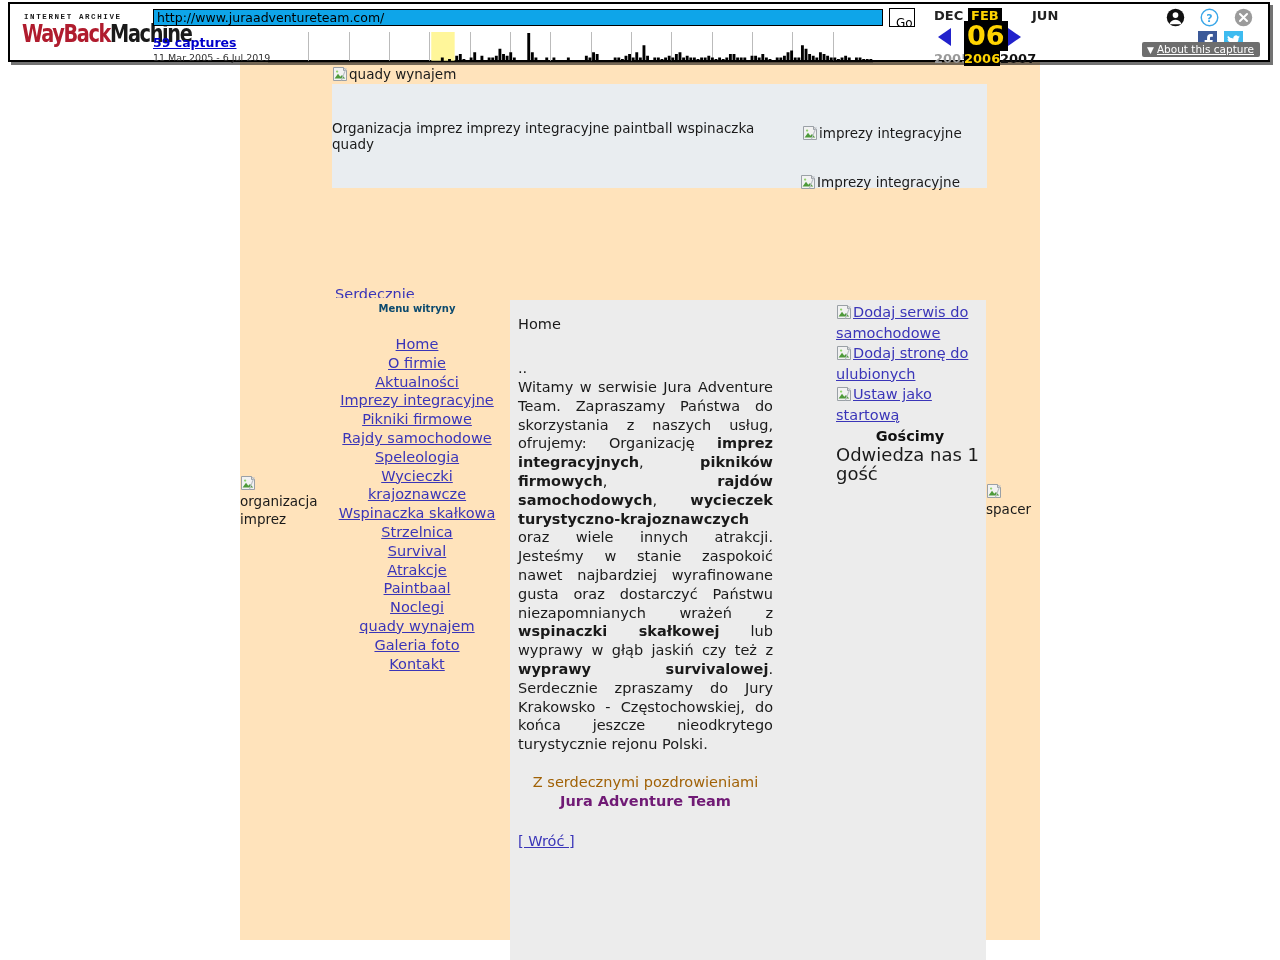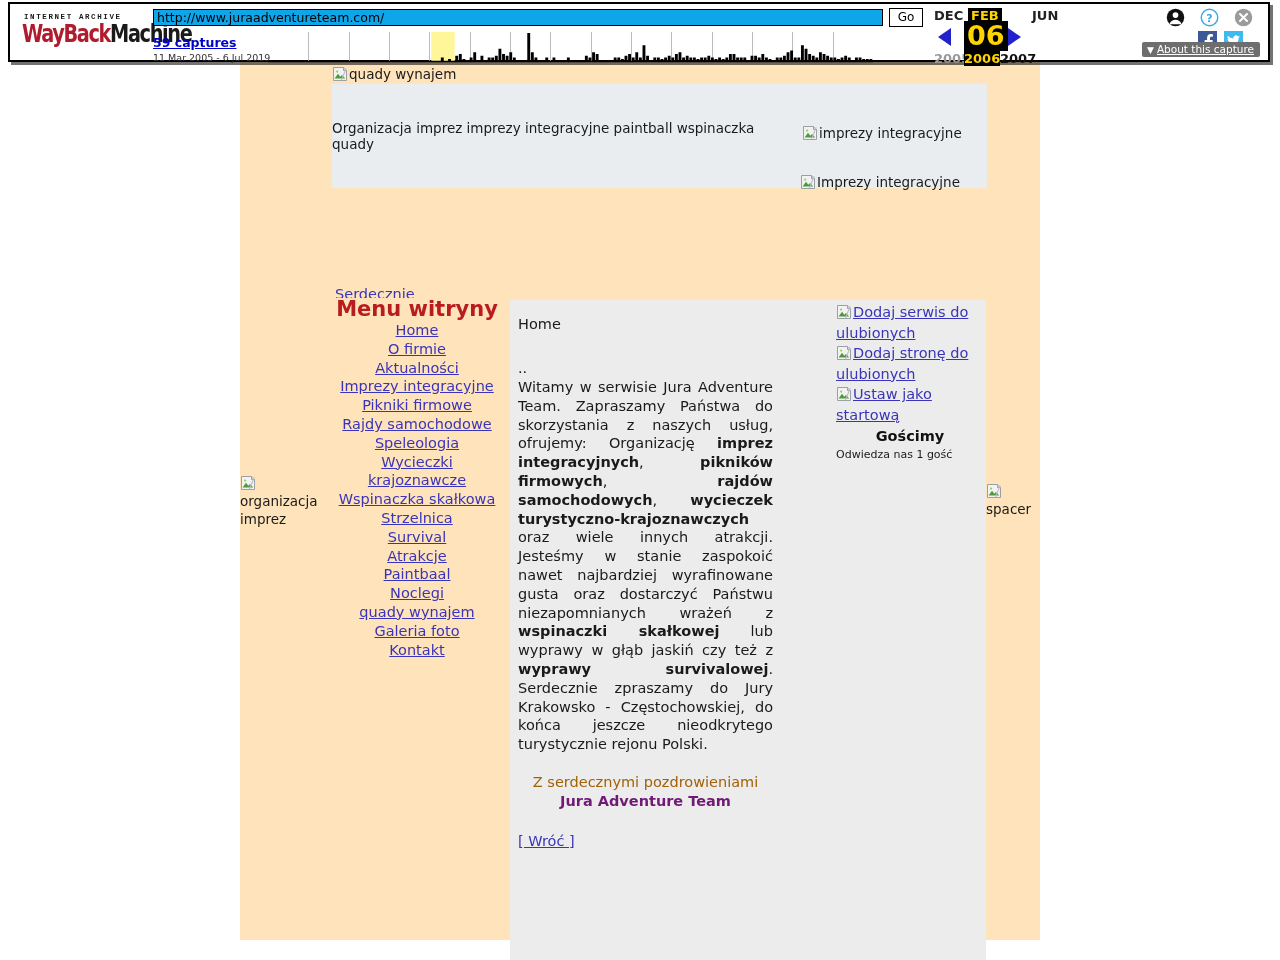--- a/index.html
+++ b/index.html
@@ -67,28 +67,28 @@
     padding: 0 3px;
     border: 1px solid #000;
     background: #0ea5e9;
     color: #000;
     box-sizing: border-box;
   }
   #wm-go-btn {
     position: absolute;
     left: 879px;
     top: 4px;
-    width: 34px;
+    width: 26px;
     height: 19px;
     font-size: 12px;
     font-family: "DejaVu Sans", sans-serif;
     border: 1px solid #000;
     background: #ffffff;
     color: #000;
-    padding: 0;
+    padding: 6px;
     line-height: 17px;
     cursor: pointer;
   }
 
   #wm-captures-link {
     position: absolute;
     left: 143px;
     top: 31px;
     font-size: 12.5px;
     font-weight: bold;
@@ -255,24 +255,24 @@
   }
 
   
   #menu {
     position: absolute;
     left: 332px; top: 238px;
     width: 170px;
     text-align: center;
   }
   #menu-title {
-    font-size: 21px;
+    font-size: 10px;
     font-weight: bold;
-    color: #b91c1c;
-    margin-bottom: 3px;
+    color: #0c4a6e;
+    margin-bottom: 17px;
     line-height: 18px;
   }
   #menu ul { list-style: none; margin: 0; padding: 0; }
   #menu li { line-height: 18.8px; }
   #menu a {
     font-size: 14.5px;
     color: #3a35b8;
     text-decoration: underline;
     cursor: pointer;
   }
@@ -339,21 +339,21 @@
   .fav-line a { color: #3a35b8; text-decoration: underline; cursor: pointer; }
   #guests-title {
     font-size: 14.5px;
     font-weight: bold;
     color: #111;
     text-align: center;
     line-height: 20px;
     margin-top: 1px;
   }
   #guests-text {
-    font-size: 11px;
+    font-size: 18px;
     line-height: 18.8px;
     color: #1a1a1a;
   }
 
   
   .brokenimg {
     display: inline-block;
     width: 16px; height: 16px;
     vertical-align: -3px;
     margin-right: 1px;
@@ -646,21 +646,21 @@
   </main>
 
   <aside id="rightcol">
     <div id="fav-links">
         <div class="fav-line"><span class="brokenimg"><svg width="16" height="16" viewBox="0 0 16 16">
               <path d="M1.5 1.5 h10 l3 3 v10 h-13 z" fill="#f2f2f2" stroke="#9aa0a6" stroke-width="1"></path>
               <path d="M11.5 1.5 v3 h3" fill="#d8d8d8" stroke="#9aa0a6" stroke-width="1"></path>
               <path d="M2.6 12.6 L6 7.8 L8.3 10.8 L10 9 L13.2 12.6 z" fill="#4e9a3a"></path>
               <circle cx="5.1" cy="5.6" r="1.15" fill="#8fd36a"></circle>
               <path d="M14.2 2.2 L9.4 14.2" stroke="#b9bec4" stroke-width="1.1"></path>
-            </svg></span><a>Dodaj serwis do ulubionych</a></div>
+            </svg></span><a>Dodaj serwis do samochodowe</a></div>
         <div class="fav-line"><span class="brokenimg"><svg width="16" height="16" viewBox="0 0 16 16">
               <path d="M1.5 1.5 h10 l3 3 v10 h-13 z" fill="#f2f2f2" stroke="#9aa0a6" stroke-width="1"></path>
               <path d="M11.5 1.5 v3 h3" fill="#d8d8d8" stroke="#9aa0a6" stroke-width="1"></path>
               <path d="M2.6 12.6 L6 7.8 L8.3 10.8 L10 9 L13.2 12.6 z" fill="#4e9a3a"></path>
               <circle cx="5.1" cy="5.6" r="1.15" fill="#8fd36a"></circle>
               <path d="M14.2 2.2 L9.4 14.2" stroke="#b9bec4" stroke-width="1.1"></path>
             </svg></span><a>Dodaj stronę do ulubionych</a></div>
         <div class="fav-line"><span class="brokenimg"><svg width="16" height="16" viewBox="0 0 16 16">
               <path d="M1.5 1.5 h10 l3 3 v10 h-13 z" fill="#f2f2f2" stroke="#9aa0a6" stroke-width="1"></path>
               <path d="M11.5 1.5 v3 h3" fill="#d8d8d8" stroke="#9aa0a6" stroke-width="1"></path>

